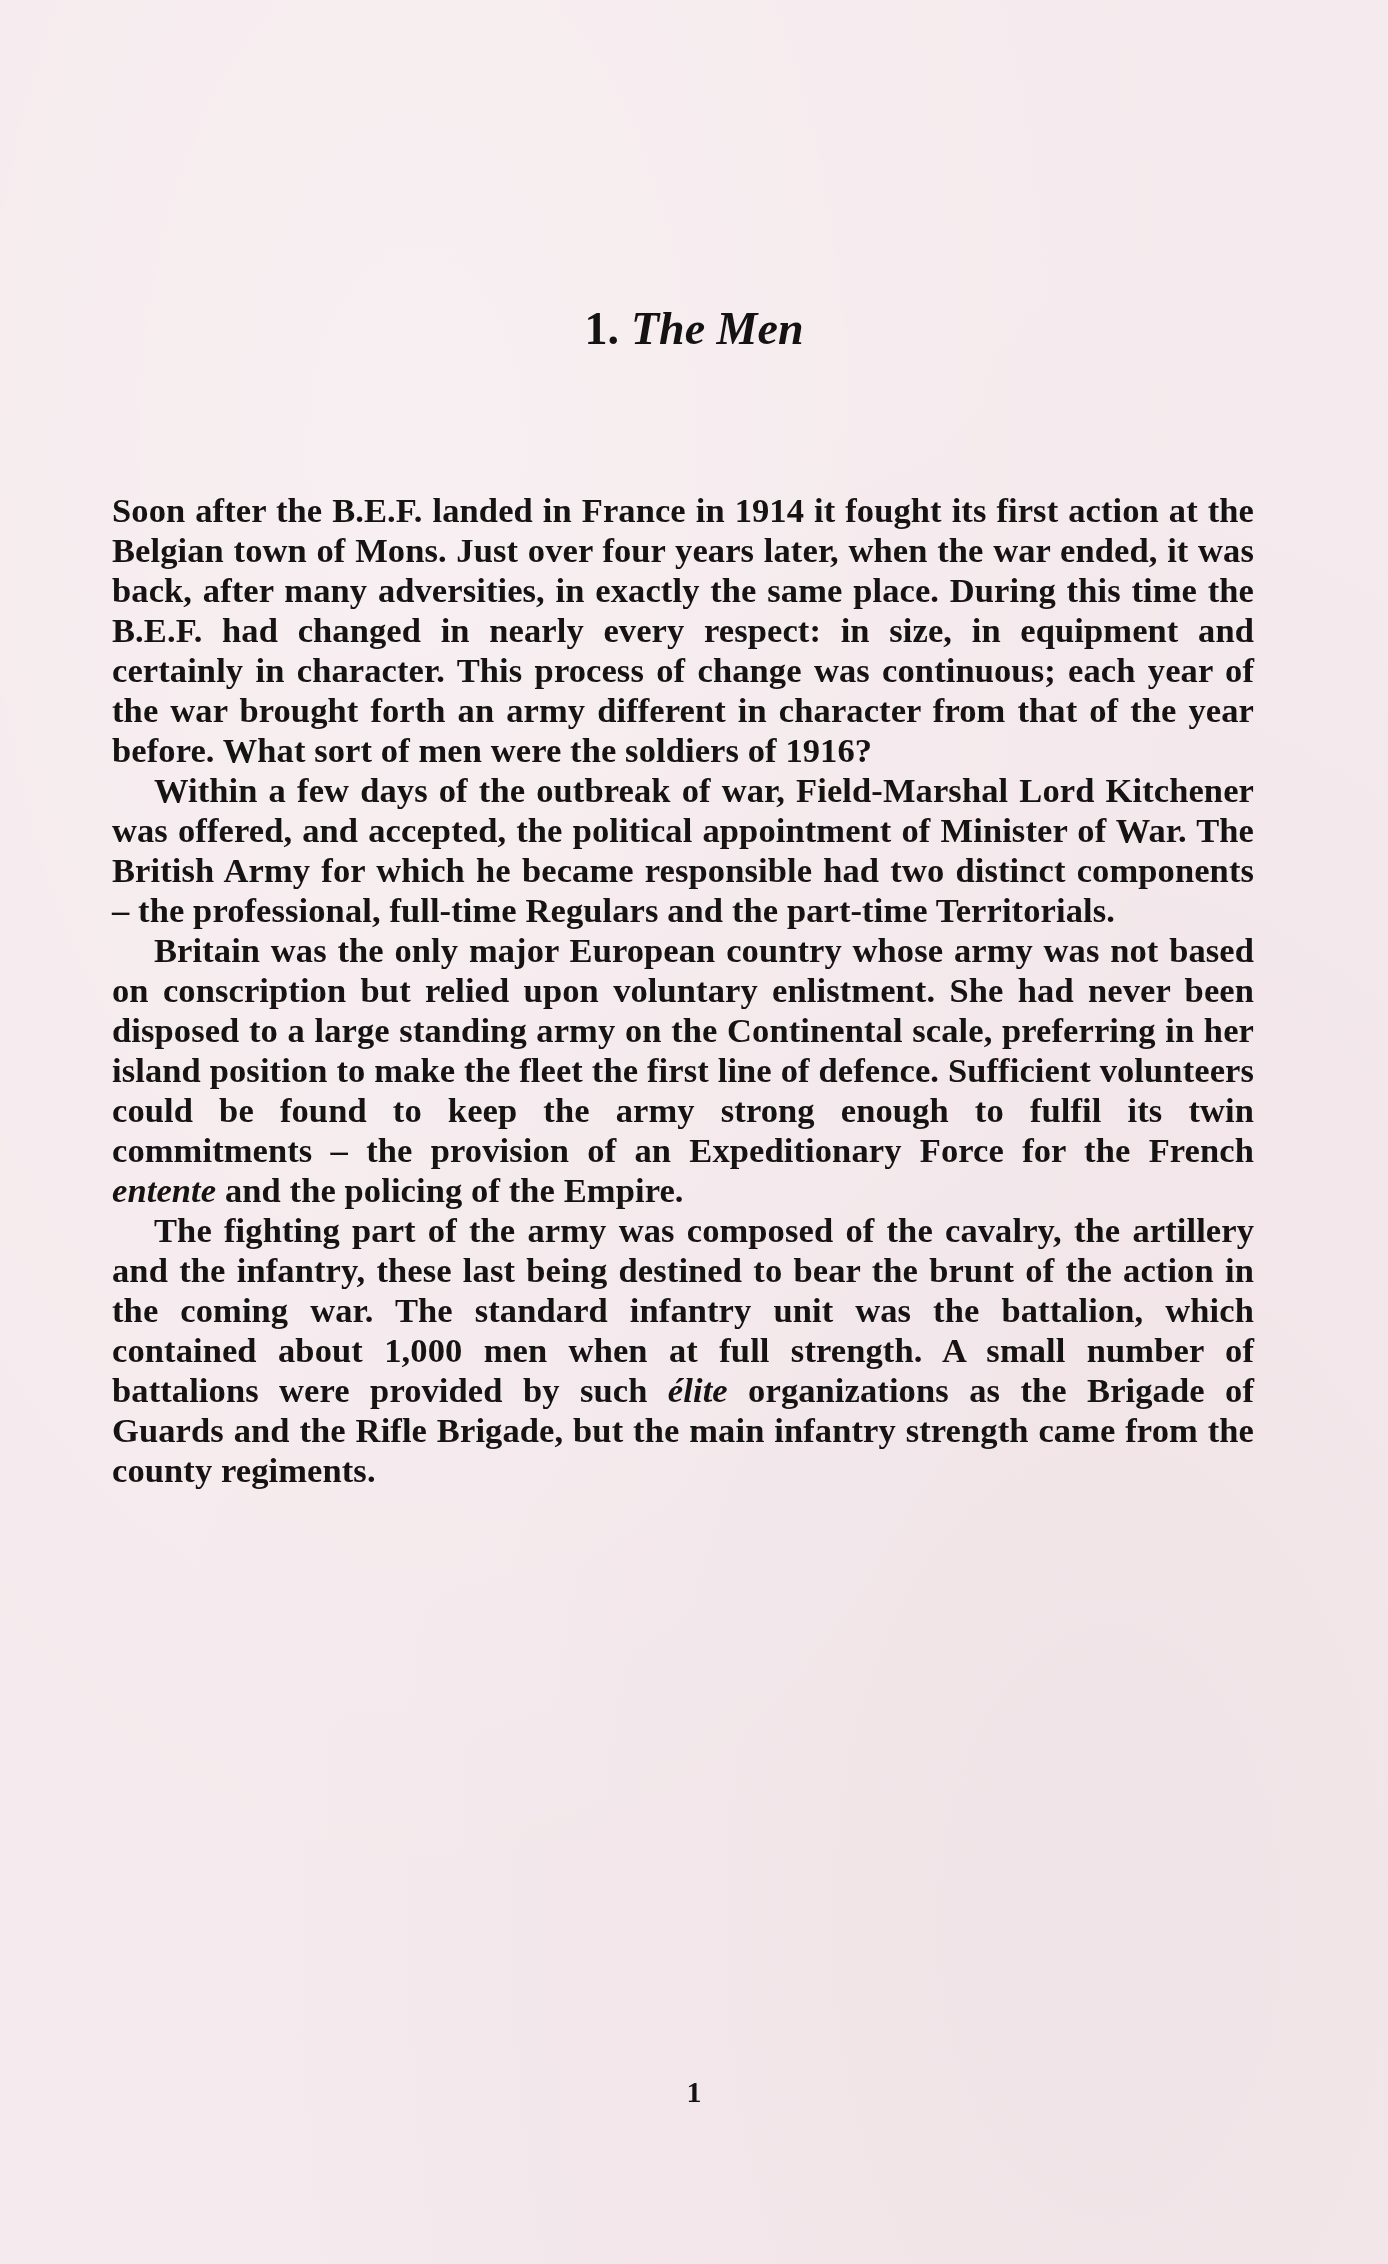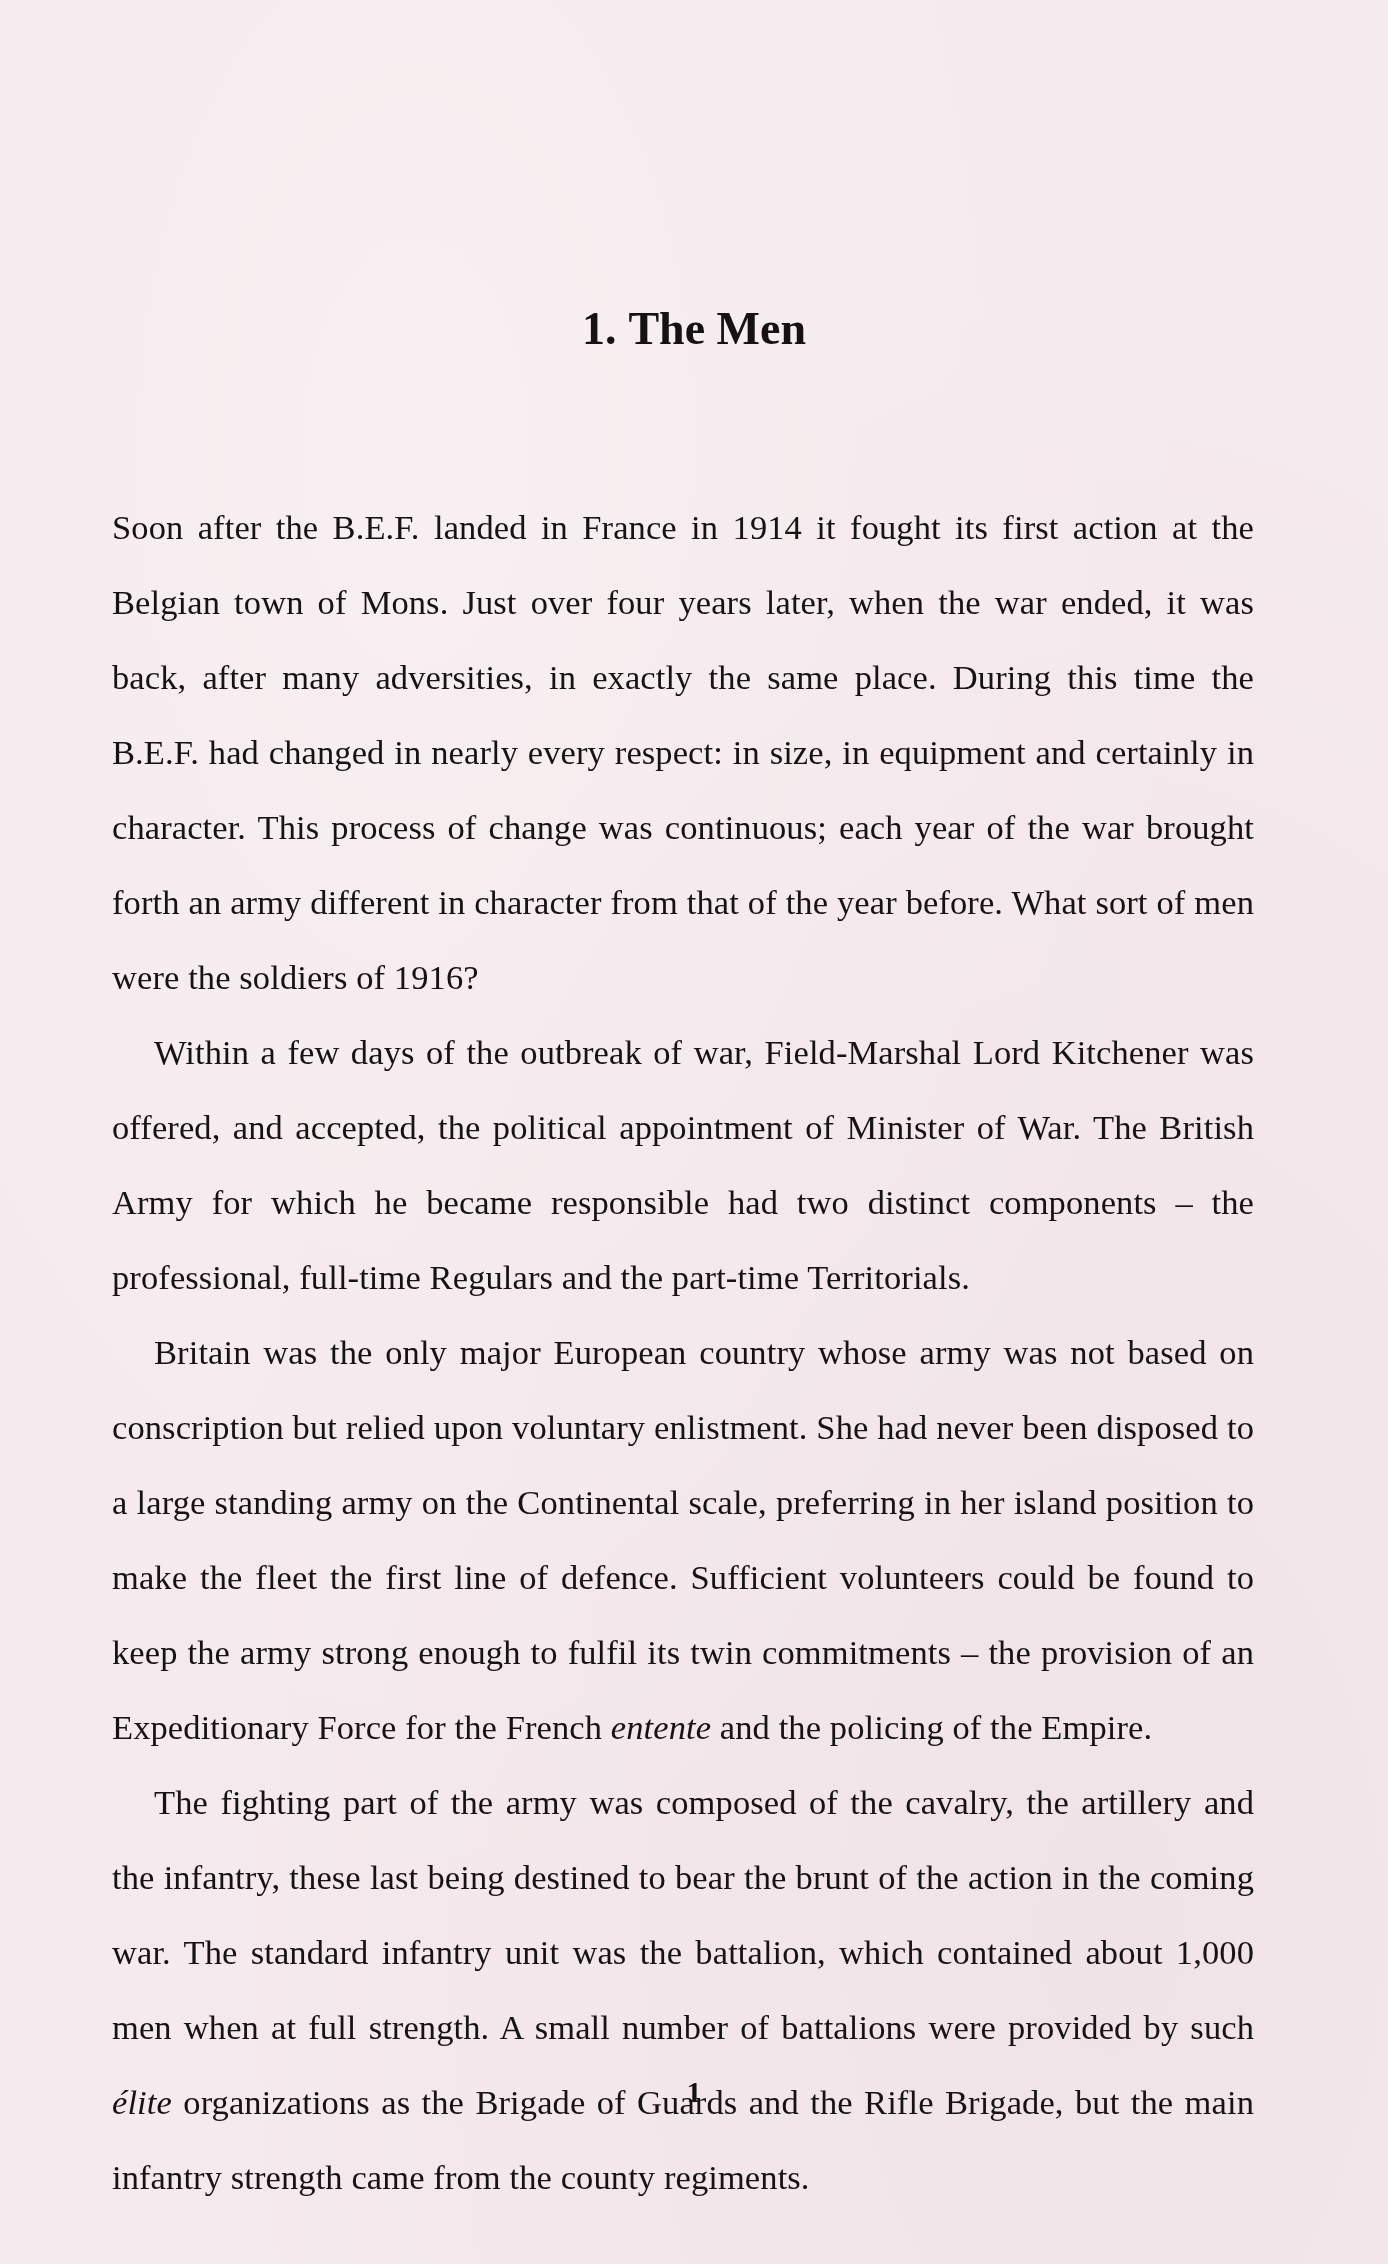--- a/index.html
+++ b/index.html
@@ -34,31 +34,33 @@
       font-size: 46px;
       line-height: 60px;
       color: #141212;
     }
     .chapter-heading .num {
       font-style: normal;
       font-variant: small-caps;
       margin-right: 12px;
     }
     .chapter-heading .title {
+      font-style: italic;
     }
     .body-text {
       position: absolute;
       top: 490px;
       left: 112px;
       width: 1142px;
       font-size: 34.5px;
-      line-height: 75px;
+      line-height: 40px;
       text-align: justify;
       color: #161313;
       letter-spacing: 0.1px;
+      font-weight: bold;
     }
     .body-text p {
       margin: 0;
       text-indent: 0;
     }
     .body-text p.indent {
       text-indent: 42px;
     }
     .body-text em {
       font-style: italic;

